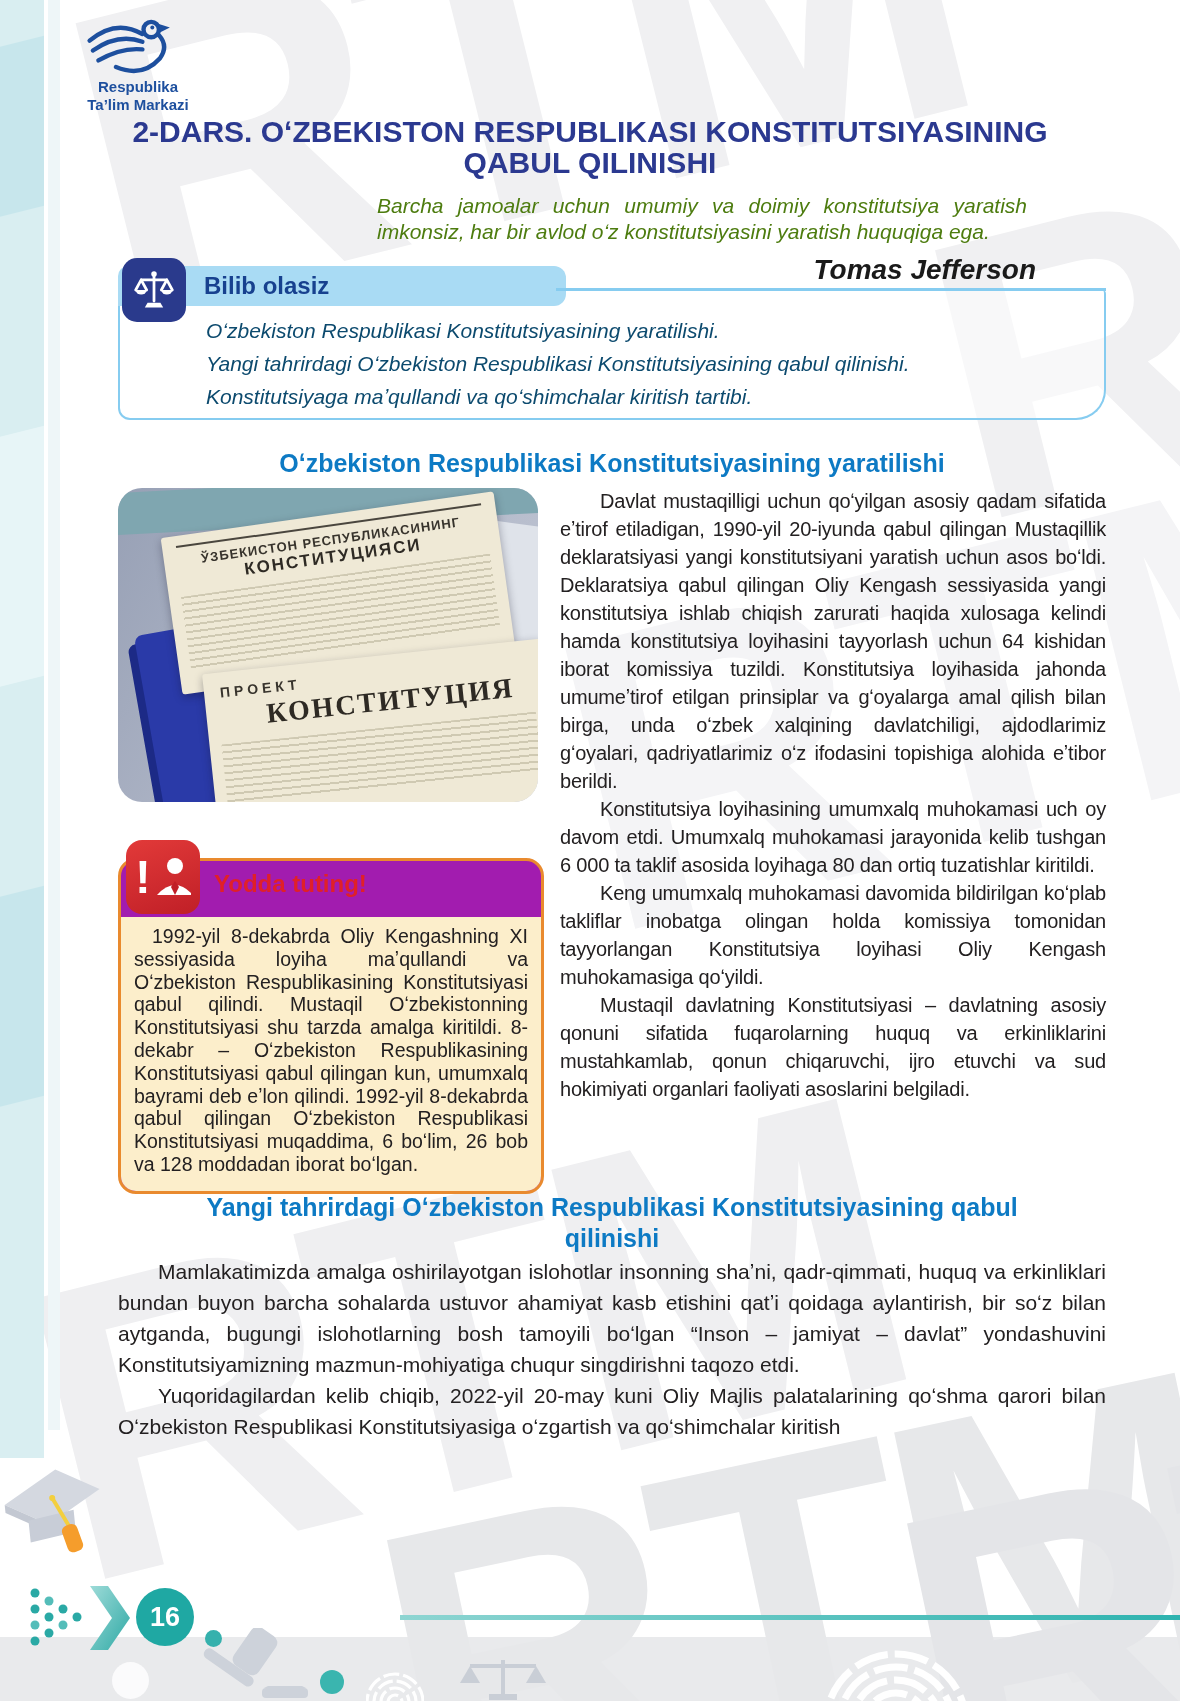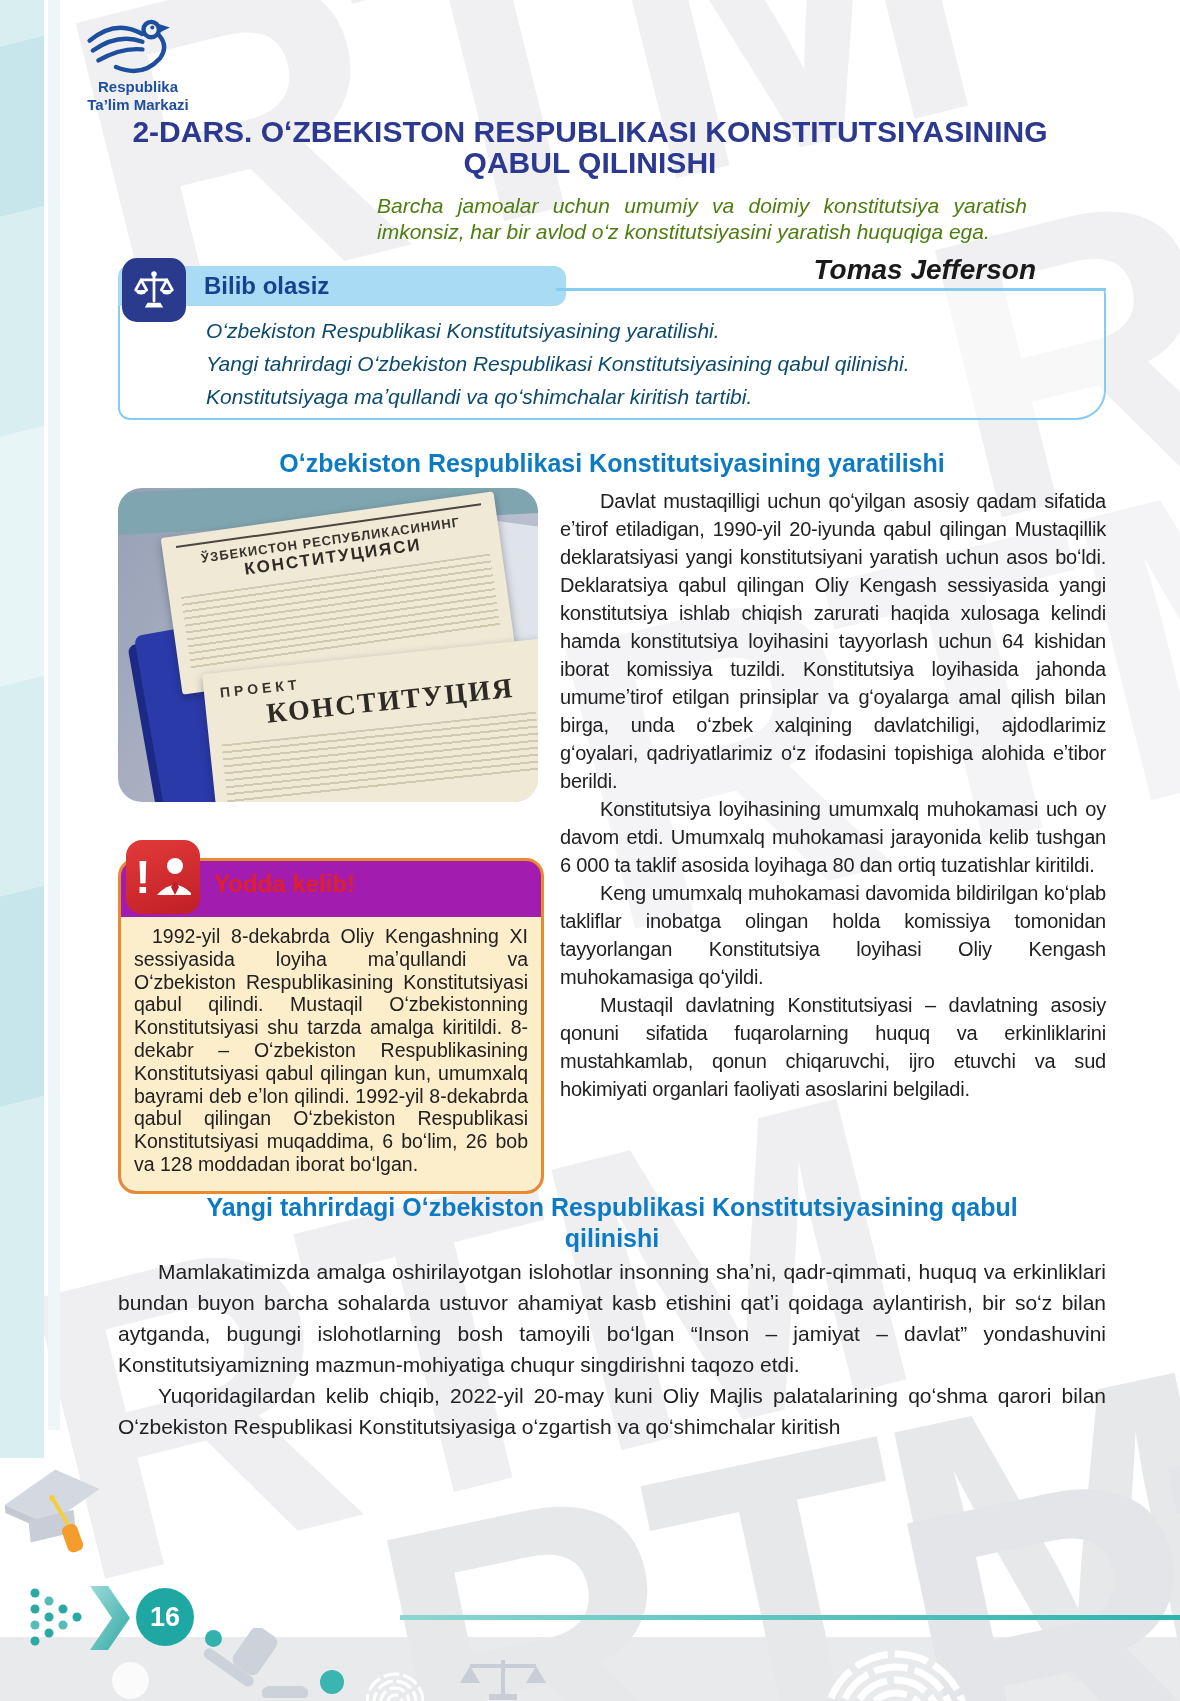--- a/index.html
+++ b/index.html
@@ -194,21 +194,21 @@
     <p>Keng umumxalq muhokamasi davomida bildirilgan koʻplab takliflar inobatga olingan holda komissiya tomonidan tayyorlangan Konstitutsiya loyihasi Oliy Kengash muhokamasiga qoʻyildi.</p>
     <p>Mustaqil davlatning Konstitutsiyasi – davlatning asosiy qonuni sifatida fuqarolarning huquq va erkinliklarini mustahkamlab, qonun chiqaruvchi, ijro etuvchi va sud hokimiyati organlari faoliyati asoslarini belgiladi.</p>
   </div>
 
   <div class="yodda-box">
     <div class="yodda-head"></div>
     <div class="yodda-body">
       <p>1992-yil 8-dekabrda Oliy Kengashning XI sessiyasida loyiha maʼqullandi va Oʻzbekiston Respublikasining Konstitutsiyasi qabul qilindi. Mustaqil Oʻzbekistonning Konstitutsiyasi shu tarzda amalga kiritildi. 8-dekabr – Oʻzbekiston Respublikasining Konstitutsiyasi qabul qilingan kun, umumxalq bayrami deb eʼlon qilindi. 1992-yil 8-dekabrda qabul qilingan Oʻzbekiston Respublikasi Konstitutsiyasi muqaddima, 6 boʻlim, 26 bob va 128 moddadan iborat boʻlgan.</p>
     </div>
   </div>
-  <span class="yodda-label" style="position:absolute;left:214px;top:870px;z-index:4;font-size:24px;font-weight:bold;color:#e02028;">Yodda kelib!</span>
+  <span class="yodda-label" style="position:absolute;left:214px;top:870px;z-index:4;font-size:24px;font-weight:bold;color:#e02028;">Yodda tuting!</span>
   <div class="yodda-icon">
     <span class="bang">!</span>
     <svg width="36" height="40" viewBox="0 0 36 40">
       <circle cx="20" cy="9" r="8" fill="#fff"></circle>
       <path d="M2 38 Q20 18 38 38 Z" fill="#fff"></path>
       <polygon points="20,24 16,30 20,38 24,30" fill="#c01f27"></polygon>
     </svg>
   </div>
 
   <h2 class="h-blue h2pos">

